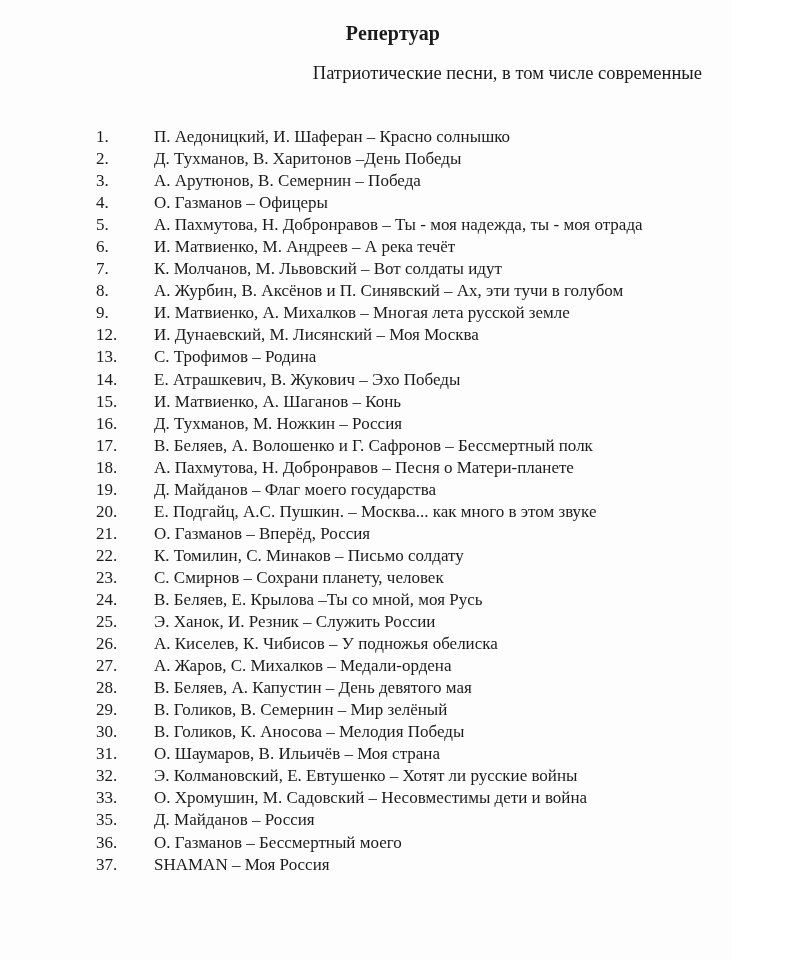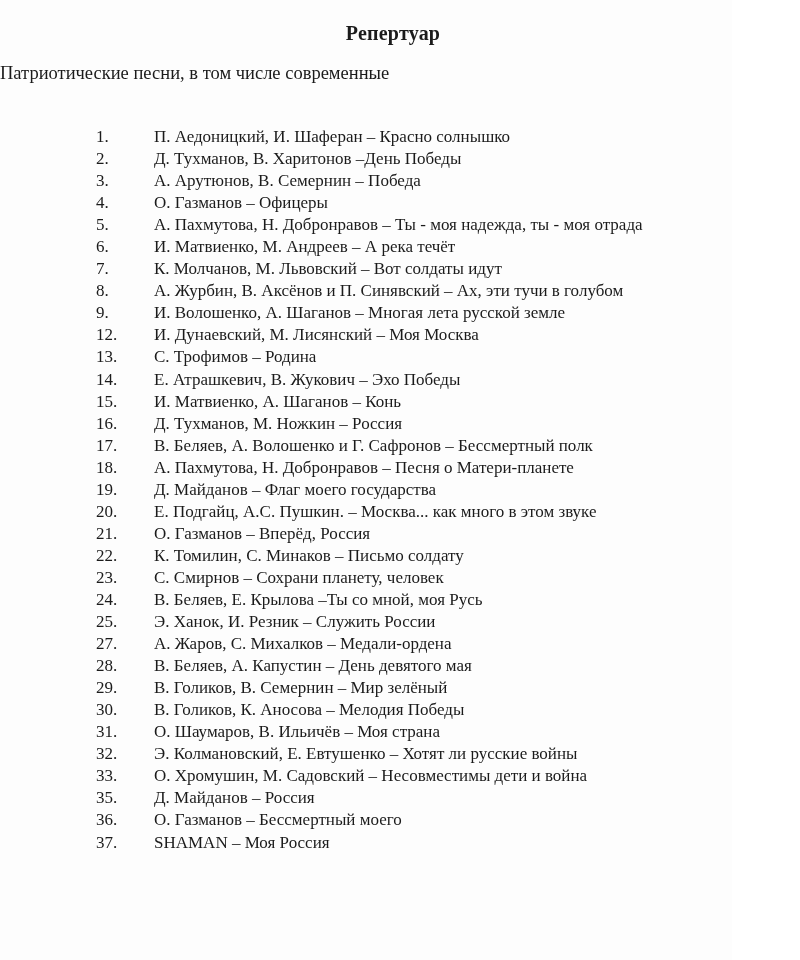--- a/index.html
+++ b/index.html
@@ -21,21 +21,21 @@
     padding-top: 21px;
     margin-left: 54px;           
     text-align: center;
     font-size: 20px;
     line-height: 24px;
     font-weight: bold;
     letter-spacing: 0.2px;
   }
   .doc-subtitle {
     margin: 16px 30px 0 0;       
-    text-align: left;
+    text-align: right;
     font-size: 18.5px;
     line-height: 24px;
     font-weight: normal;
   }
   ol.song-list {
     list-style: none;
     margin: 0;
     padding: 0;
     position: absolute;
     top: 126px;
@@ -93,21 +93,21 @@
       <li class="song-row">
         <span class="num">7.</span>
         <span class="txt">К. Молчанов, М. Львовский – Вот солдаты идут</span>
       </li>
       <li class="song-row">
         <span class="num">8.</span>
         <span class="txt">А. Журбин, В. Аксёнов и П. Синявский – Ах, эти тучи в голубом</span>
       </li>
       <li class="song-row">
         <span class="num">9.</span>
-        <span class="txt">И. Волошенко, А. Шаганов – Многая лета русской земле</span>
+        <span class="txt">И. Матвиенко, А. Михалков – Многая лета русской земле</span>
       </li>
       <li class="song-row">
         <span class="num">12.</span>
         <span class="txt">И. Дунаевский, М. Лисянский – Моя Москва</span>
       </li>
       <li class="song-row">
         <span class="num">13.</span>
         <span class="txt">С. Трофимов – Родина</span>
       </li>
       <li class="song-row">
@@ -152,20 +152,24 @@
       </li>
       <li class="song-row">
         <span class="num">24.</span>
         <span class="txt">В. Беляев, Е. Крылова –Ты со мной, моя Русь</span>
       </li>
       <li class="song-row">
         <span class="num">25.</span>
         <span class="txt">Э. Ханок, И. Резник – Служить России</span>
       </li>
       <li class="song-row">
+        <span class="num">26.</span>
+        <span class="txt">А. Киселев, К. Чибисов – У подножья обелиска</span>
+      </li>
+      <li class="song-row">
         <span class="num">27.</span>
         <span class="txt">А. Жаров, С. Михалков – Медали-ордена</span>
       </li>
       <li class="song-row">
         <span class="num">28.</span>
         <span class="txt">В. Беляев, А. Капустин – День девятого мая</span>
       </li>
       <li class="song-row">
         <span class="num">29.</span>
         <span class="txt">В. Голиков, В. Семернин – Мир зелёный</span>

